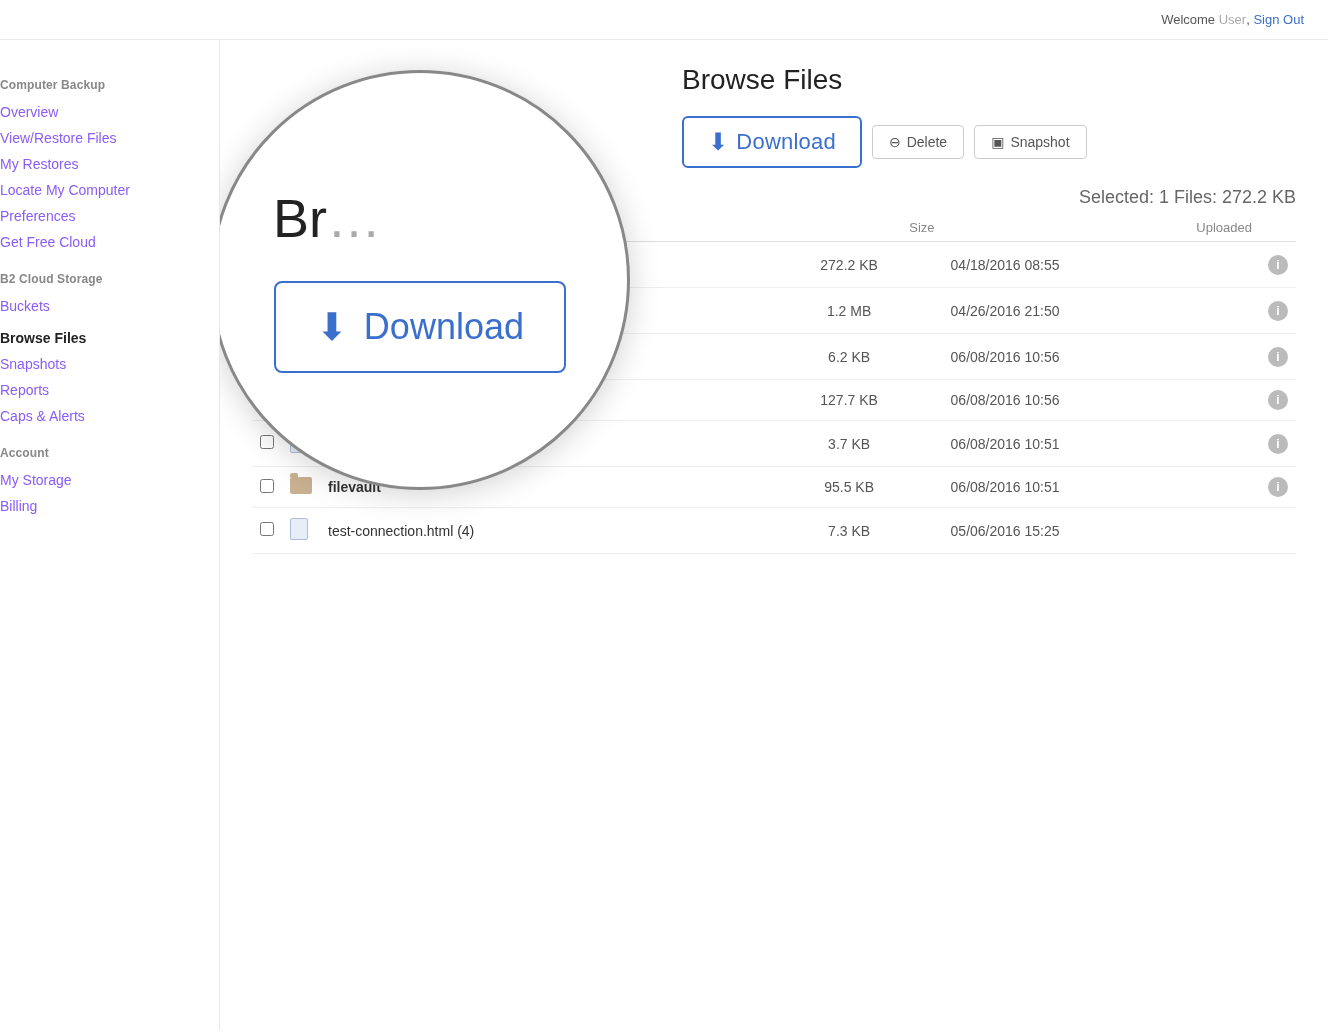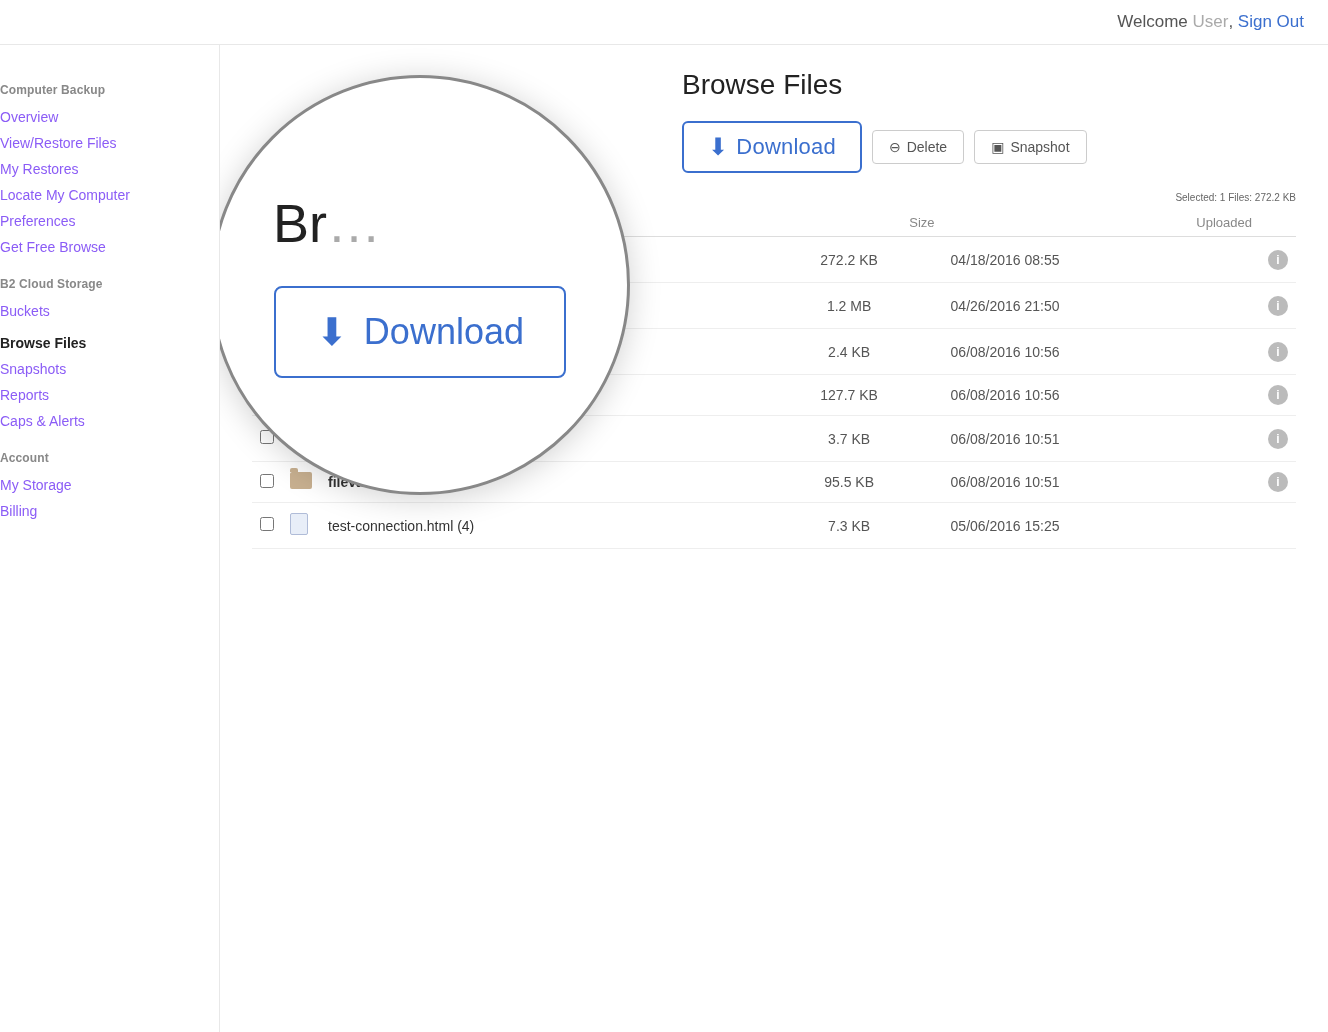--- a/index.html
+++ b/index.html
@@ -6,21 +6,21 @@
     body {
       font-family: -apple-system, BlinkMacSystemFont, "Segoe UI", Helvetica, Arial, sans-serif;
       font-size: 14px;
       color: #333;
       background: #fff;
     }
     .top-bar {
       display: flex;
       justify-content: flex-end;
       padding: 12px 24px;
-      font-size: 17px;
+      font-size: 13px;
       color: #555;
       border-bottom: 1px solid #e8e8e8;
     }
     .top-bar a {
       color: #3b6fce;
       text-decoration: none;
       cursor: pointer;
     }
     .layout {
       display: flex;
@@ -110,21 +110,21 @@
       padding: 8px 16px;
       background: #fff;
       border: 1px solid #ccc;
       border-radius: 4px;
       color: #555;
       font-size: 14px;
       cursor: pointer;
     }
     .selected-info {
       text-align: right;
-      font-size: 10px;
+      font-size: 18px;
       color: #666;
       margin-bottom: 6px;
       margin-top: 19px;
     }
     .file-table {
       width: 100%;
       border-collapse: collapse;
     }
     .file-table th {
       font-size: 13px;
@@ -259,21 +259,21 @@
 
   <nav class="sidebar">
 
     <div>
       <div class="sidebar-section-label">Computer Backup</div>
       <a class="sidebar-link">Overview</a>
       <a class="sidebar-link">View/Restore Files</a>
       <a class="sidebar-link">My Restores</a>
       <a class="sidebar-link">Locate My Computer</a>
       <a class="sidebar-link">Preferences</a>
-      <a class="sidebar-link">Get Free Browse</a>
+      <a class="sidebar-link">Get Free Cloud</a>
     </div>
 
     <div>
       <div class="sidebar-section-label">B2 Cloud Storage</div>
       <a class="sidebar-link">Buckets</a>
     </div>
 
     <div style="margin-top:8px;">
       <a class="sidebar-link active">Browse Files</a>
       <a class="sidebar-link">Snapshots</a>
@@ -346,21 +346,21 @@
             <td class="col-icon"><span class="file-icon-doc"></span></td>
             <td class="col-name">IMG_04...</td>
             <td class="col-size">1.2 MB</td>
             <td class="col-uploaded">04/26/2016 21:50</td>
             <td class="col-info"><span class="info-btn">i</span></td>
           </tr>
           <tr>
             <td class="col-check"><input type="checkbox" style=""></td>
             <td class="col-icon"><span class="file-icon-doc"></span></td>
             <td class="col-name">blog-dropbox-love-v1-1</td>
-            <td class="col-size">2.4 KB</td>
+            <td class="col-size">6.2 KB</td>
             <td class="col-uploaded">06/08/2016 10:56</td>
             <td class="col-info"><span class="info-btn">i</span></td>
           </tr>
           <tr>
             <td class="col-check"><input type="checkbox" style=""></td>
             <td class="col-icon"><span class="file-icon-folder"></span></td>
             <td class="col-name"><strong>blog-dropbox-love-v1-1</strong></td>
             <td class="col-size">127.7 KB</td>
             <td class="col-uploaded">06/08/2016 10:56</td>
             <td class="col-info"><span class="info-btn">i</span></td>

